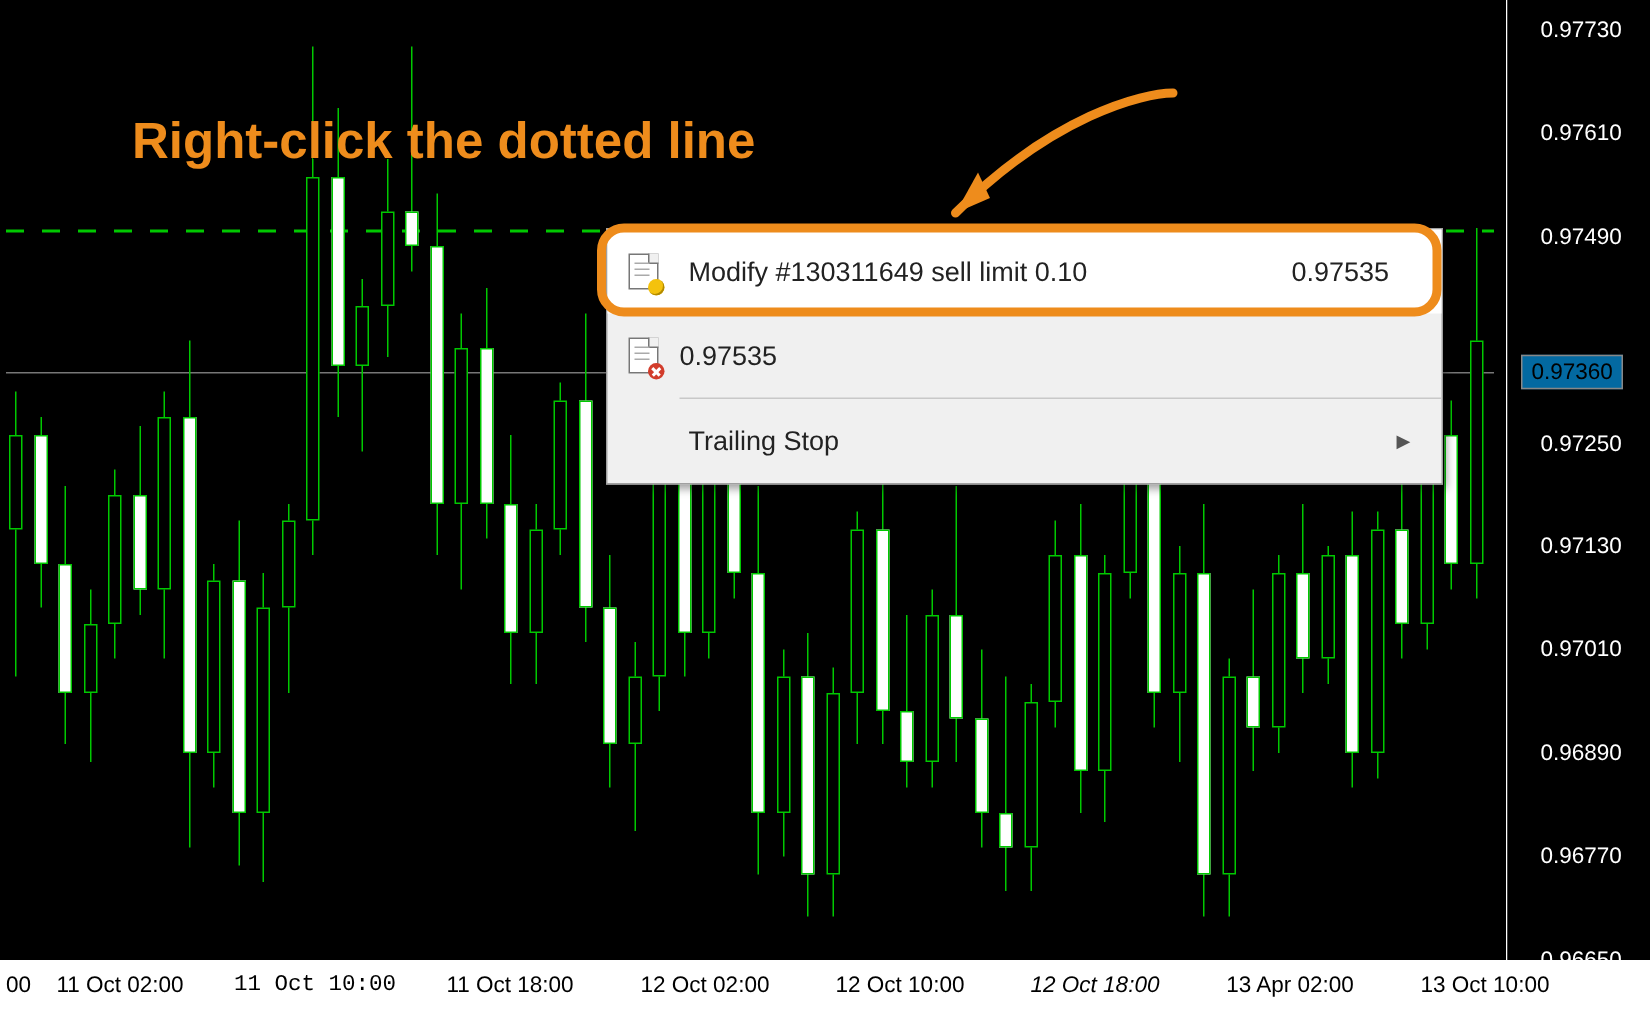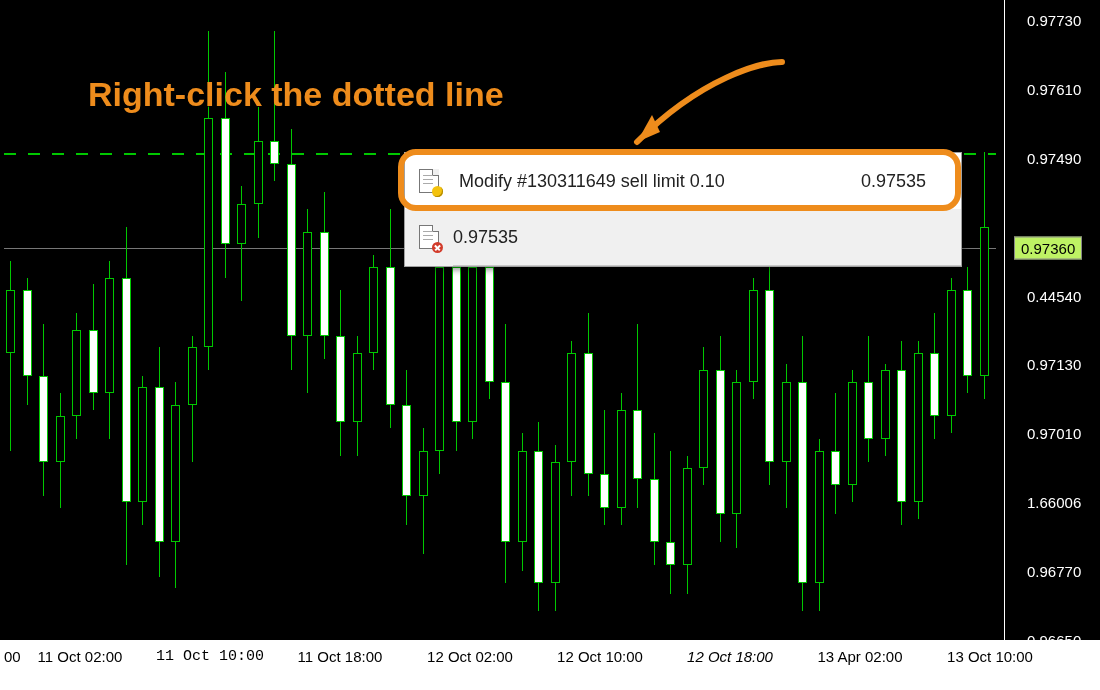--- a/index.html
+++ b/index.html
@@ -64,21 +64,21 @@
   .hline.solid { border-top: 1px solid #777; }
   .hline.dash {
     border-top: 0;
     height: 2px;
     background-image: linear-gradient(to right, #00c800 0 12px, transparent 12px 24px);
     background-size: 24px 2px;
   }
   .price-marker {
     position: absolute;
     left: 1014px;
-    background: #bef264;
+    background: #0369a1;
     color: #000;
     font-size: 15px;
     padding: 2px 6px;
     border: 1px solid #888;
     transform: translateY(-50%);
   }
   .candle {
     position: absolute;
     width: 9px;
   }
@@ -453,24 +453,24 @@
     <div class="candle" style="left: 979.5px;">
       <div class="wick" style="top: 152.037px; height: 246.852px;"></div>
       <div class="body-up" style="top: 226.667px; height: 149.259px;"></div>
     </div>
   </div>
 
 <div class="y-axis" id="yaxis">
     <div class="y-tick" style="top: 20px;">0.97730</div>
     <div class="y-tick" style="top: 88.8889px;">0.97610</div>
     <div class="y-tick" style="top: 157.778px;">0.97490</div>
-    <div class="y-tick" style="top: 295.556px;">0.44540</div>
+    <div class="y-tick" style="top: 295.556px;">0.97250</div>
     <div class="y-tick" style="top: 364.444px;">0.97130</div>
     <div class="y-tick" style="top: 433.333px;">0.97010</div>
-    <div class="y-tick" style="top: 502.222px;">1.66006</div>
+    <div class="y-tick" style="top: 502.222px;">0.96890</div>
     <div class="y-tick" style="top: 571.111px;">0.96770</div>
     <div class="y-tick" style="top: 640px;">0.96650</div>
   </div>
 <div class="price-marker" style="top:248px">0.97360</div>
 
 <div class="x-axis" id="xaxis">
     <div class="x-tick" style="left: 4px; transform: none;">00</div>
     <div class="x-tick" style="left: 80px;">11 Oct 02:00</div>
     <div class="x-tick" style="left: 210px; font-family: Liberation Mono, monospace;">11 Oct 10:00</div>
     <div class="x-tick" style="left: 340px;">11 Oct 18:00</div>
@@ -505,15 +505,20 @@
       <div class="doc-ico">
           <span class="ln" style="top:5px"></span>
           <span class="ln" style="top:9px"></span>
           <span class="ln" style="top:13px"></span>
           <span class="badge red"></span>
         </div>
     </div>
     <div class="ctx-price">0.97535</div>
   </div>
   <div class="ctx-sep"></div>
+  <div class="ctx-row">
+    <div class="ctx-icon-col"></div>
+    <div class="ctx-label">Trailing Stop</div>
+    <div class="ctx-caret">▶</div>
+  </div>
 </div>
 
 <div class="hl-box"></div>
 
 </body></html>

